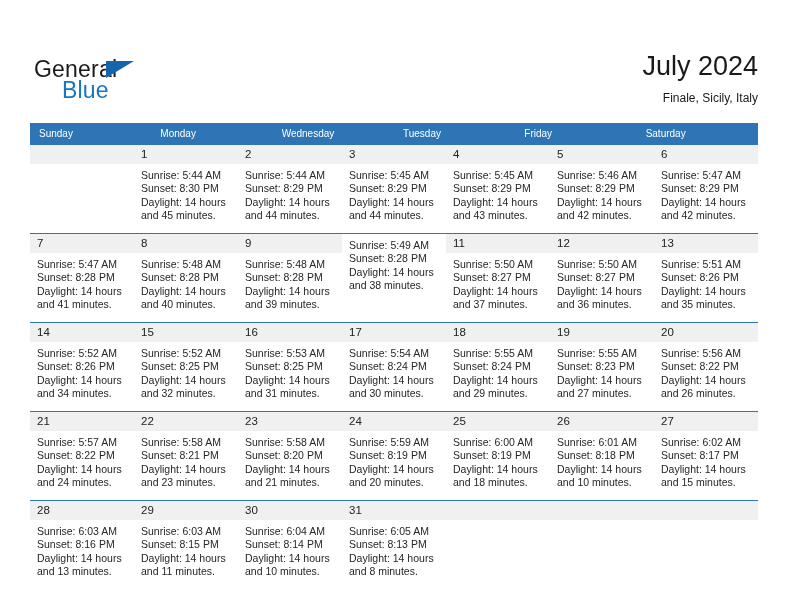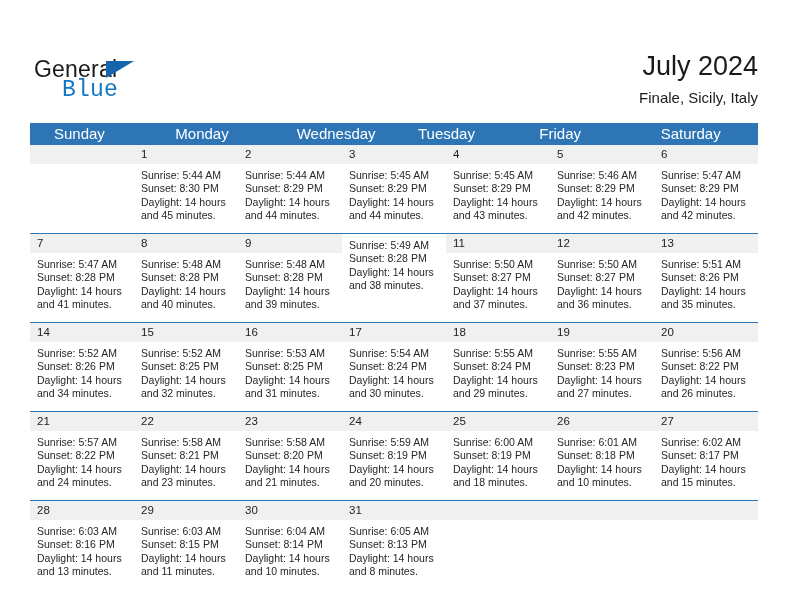--- a/index.html
+++ b/index.html
@@ -55,37 +55,37 @@
     border-left: 28px solid #1465ab;
     border-bottom: 17px solid transparent;
   }
   .logo-blue {
     position: absolute;
     left: 28px;
     top: 21px;
     font-size: 23px;
     letter-spacing: 0.2px;
     color: #1577c4;
-    font-family: Liberation Mono, monospace;
+    font-family: Liberation Sans, sans-serif;
   }
 
   .title-block {
     position: absolute;
     right: 0;
     top: 0;
     text-align: right;
   }
   .cal-title {
     font-size: 27px;
     color: #1a1a1a;
     line-height: 32px;
     white-space: nowrap;
   }
   .cal-subtitle {
-    font-size: 15px;
+    font-size: 12px;
     color: #1a1a1a;
     line-height: 22px;
     margin-top: 5px;
     white-space: nowrap;
   }
 
   
   .calendar {
     position: absolute;
     left: 30px;
@@ -93,23 +93,23 @@
     width: 728px;
   }
   .weekdays {
     display: flex;
     background: #2e75b6;
     height: 22px;
   }
   .weekday {
     flex: 1 1 0;
     color: #ffffff;
-    font-size: 15px;
+    font-size: 10px;
     line-height: 22px;
-    padding-left: 24px;
+    padding-left: 9px;
     box-sizing: border-box;
     white-space: nowrap;
     overflow: hidden;
   }
   .week {
     border-top: 1px solid #2e75b6;
   }
   .week:first-of-type {
     border-top: none;
   }

